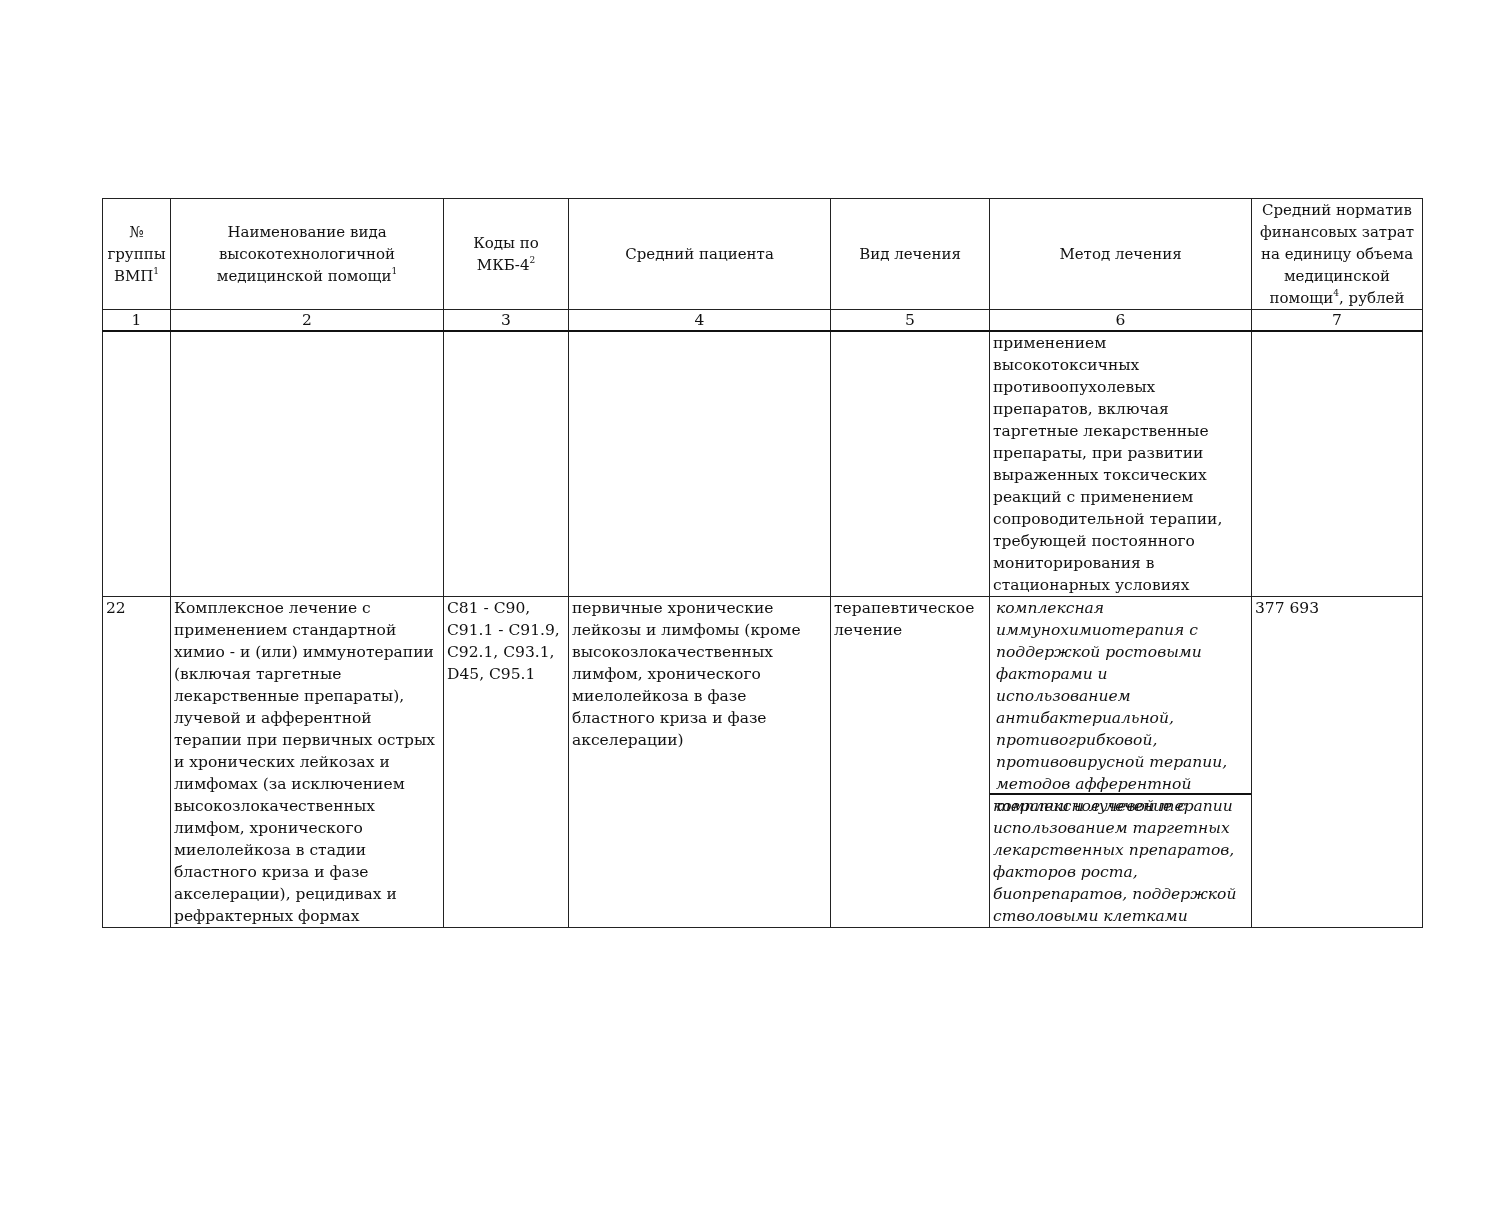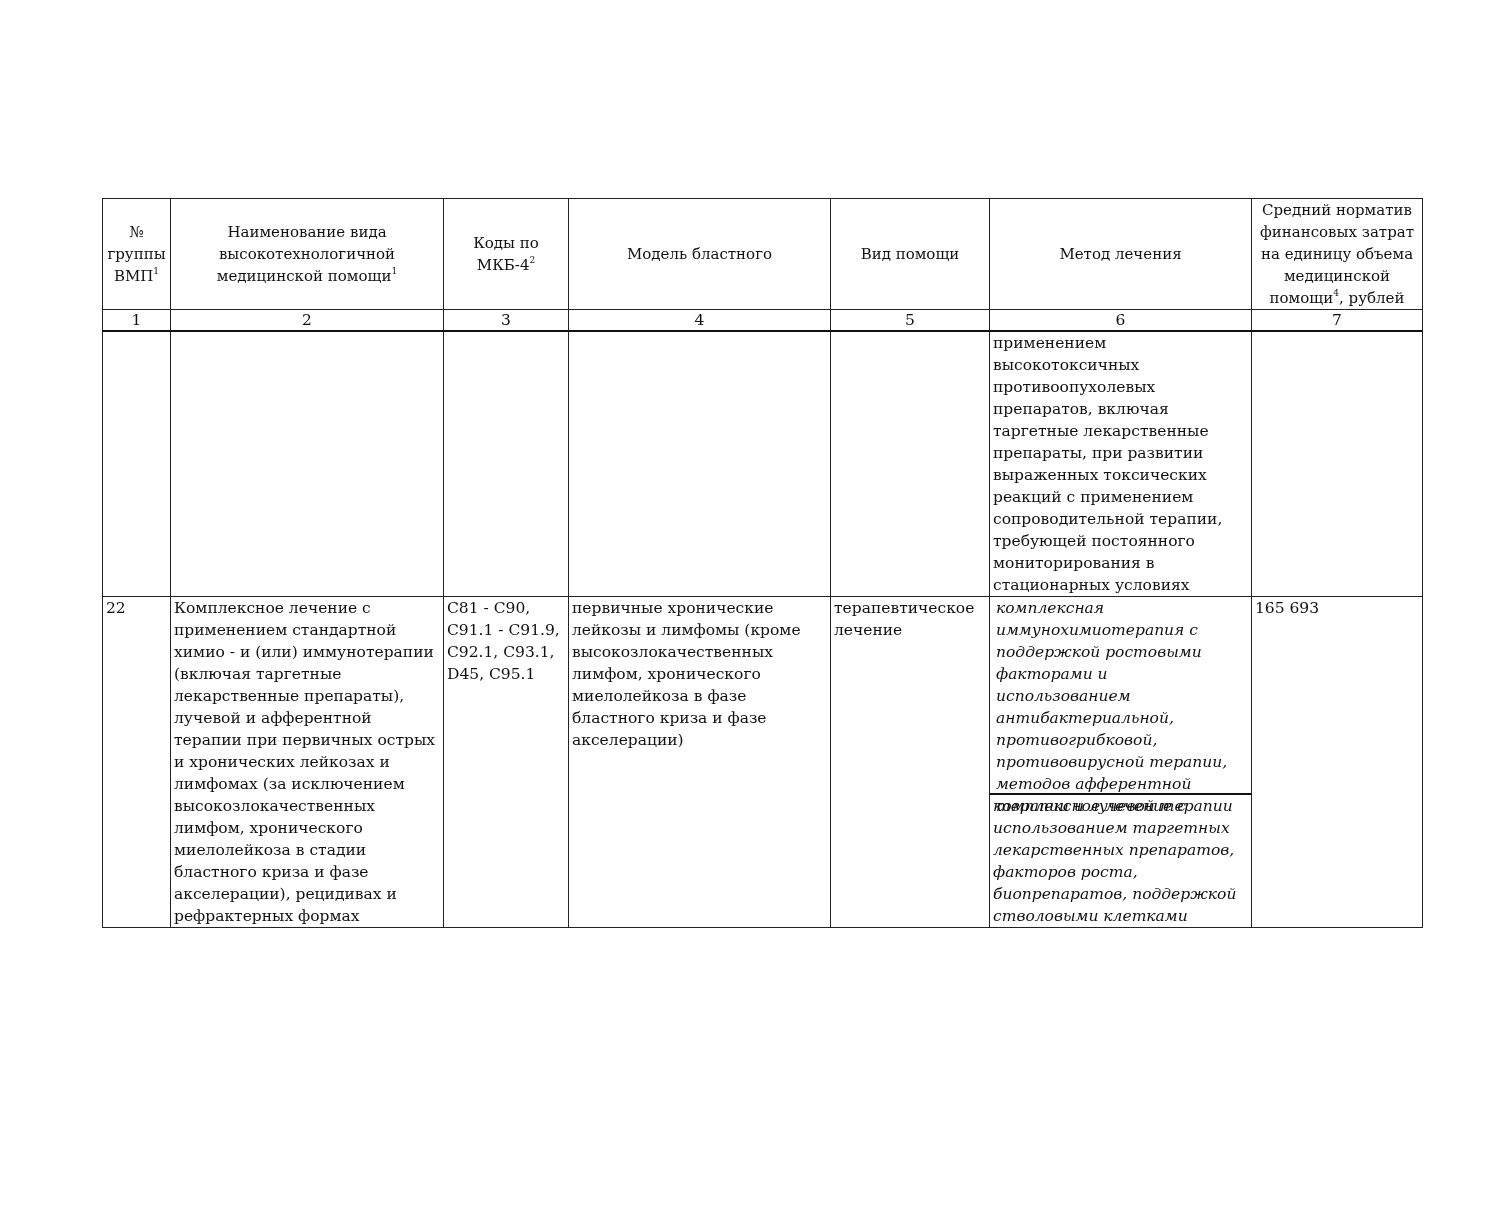--- a/index.html
+++ b/index.html
@@ -30,22 +30,22 @@
       <col style="width:262px">
       <col style="width:159px">
       <col style="width:262px">
       <col style="width:171px">
   </colgroup>
   <thead>
     <tr>
       <th><span>№ группы ВМП</span><sup>1</sup></th>
       <th><span>Наименование вида высокотехнологичной медицинской помощи</span><sup>1</sup></th>
       <th><span>Коды по МКБ-4</span><sup>2</sup></th>
-      <th><span>Модель бластного</span></th>
-      <th><span>Вид помощи</span></th>
+      <th><span>Средний пациента</span></th>
+      <th><span>Вид лечения</span></th>
       <th><span>Метод лечения</span></th>
       <th><span>Средний норматив финансовых затрат на единицу объема медицинской помощи</span><sup>4</sup><span>, рублей</span></th>
     </tr>
     <tr class="nums">
       <td>1</td>
       <td>2</td>
       <td>3</td>
       <td>4</td>
       <td>5</td>
       <td>6</td>
@@ -65,16 +65,16 @@
     <tr>
       <td class="c">22</td>
       <td class="l">Комплексное лечение с применением стандартной химио - и (или) иммунотерапии (включая таргетные лекарственные препараты), лучевой и афферентной терапии при первичных острых и хронических лейкозах и лимфомах (за исключением высокозлокачественных лимфом, хронического миелолейкоза в стадии бластного криза и фазе акселерации), рецидивах и рефрактерных формах</td>
       <td class="c">C81 - C90, C91.1 - C91.9, C92.1, C93.1, D45, C95.1</td>
       <td class="l">первичные хронические лейкозы и лимфомы (кроме высокозлокачественных лимфом, хронического миелолейкоза в фазе бластного криза и фазе акселерации)</td>
       <td class="c">терапевтическое лечение</td>
       <td class="l split-cell">
         <div class="method-a">комплексная иммунохимиотерапия с поддержкой ростовыми факторами и использованием антибактериальной, противогрибковой, противовирусной терапии, методов афферентной терапии и лучевой терапии</div>
         <div class="method-split">комплексное лечение с использованием таргетных лекарственных препаратов, факторов роста, биопрепаратов, поддержкой стволовыми клетками</div>
       </td>
-      <td class="c">165 693</td>
+      <td class="c">377 693</td>
     </tr>
   </tbody>
 </table>
 
 </body></html>

